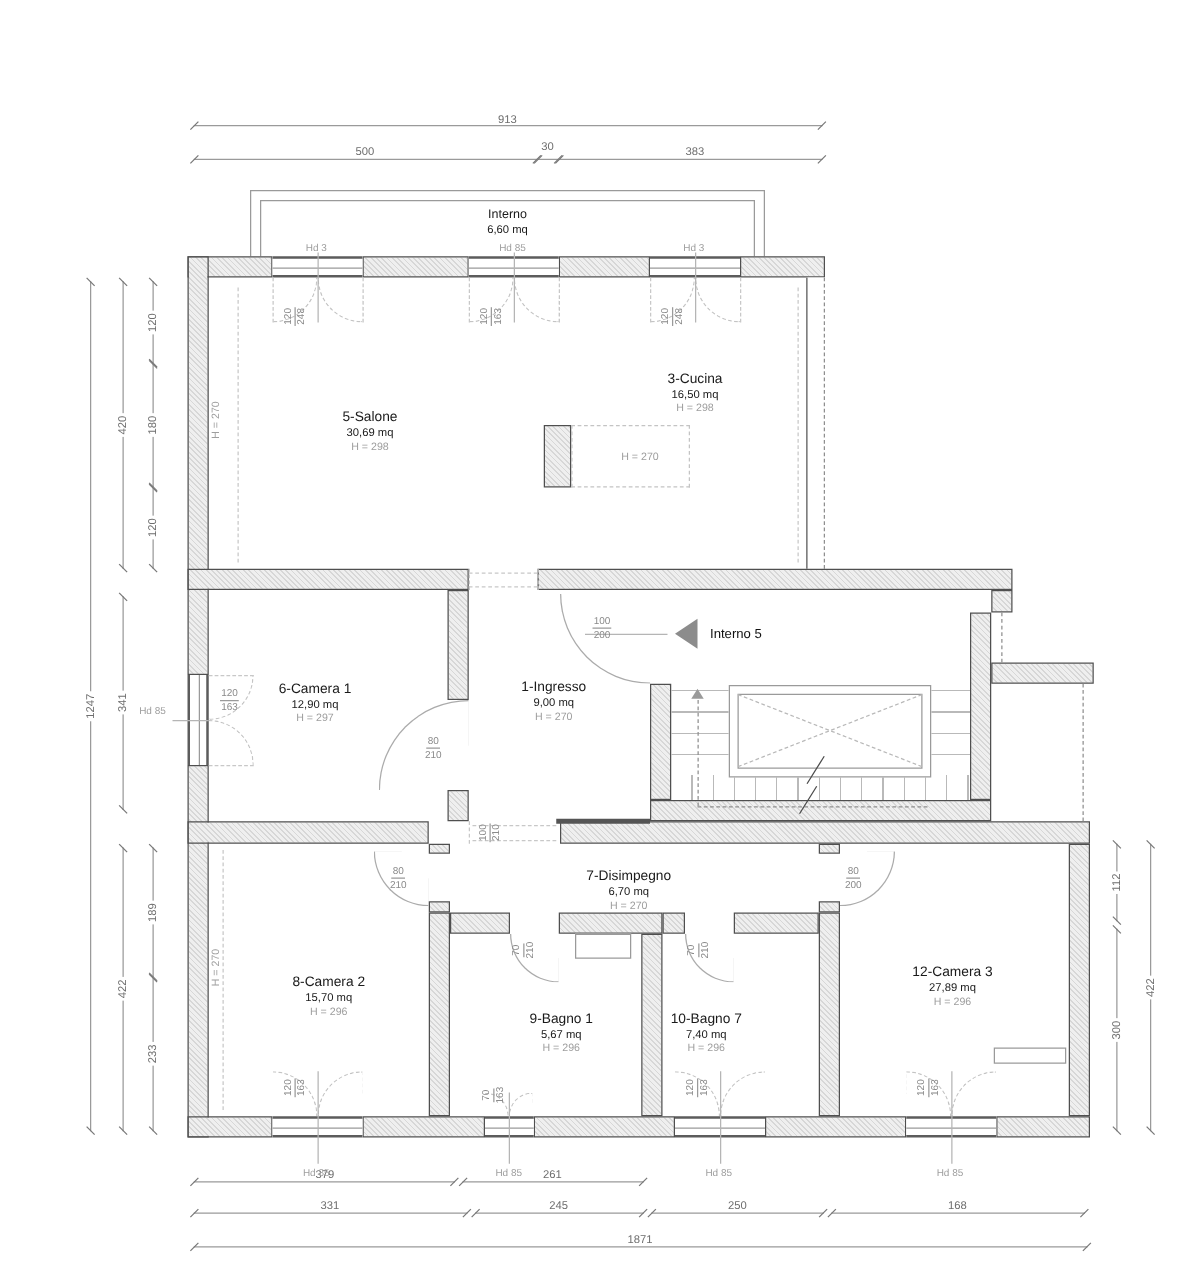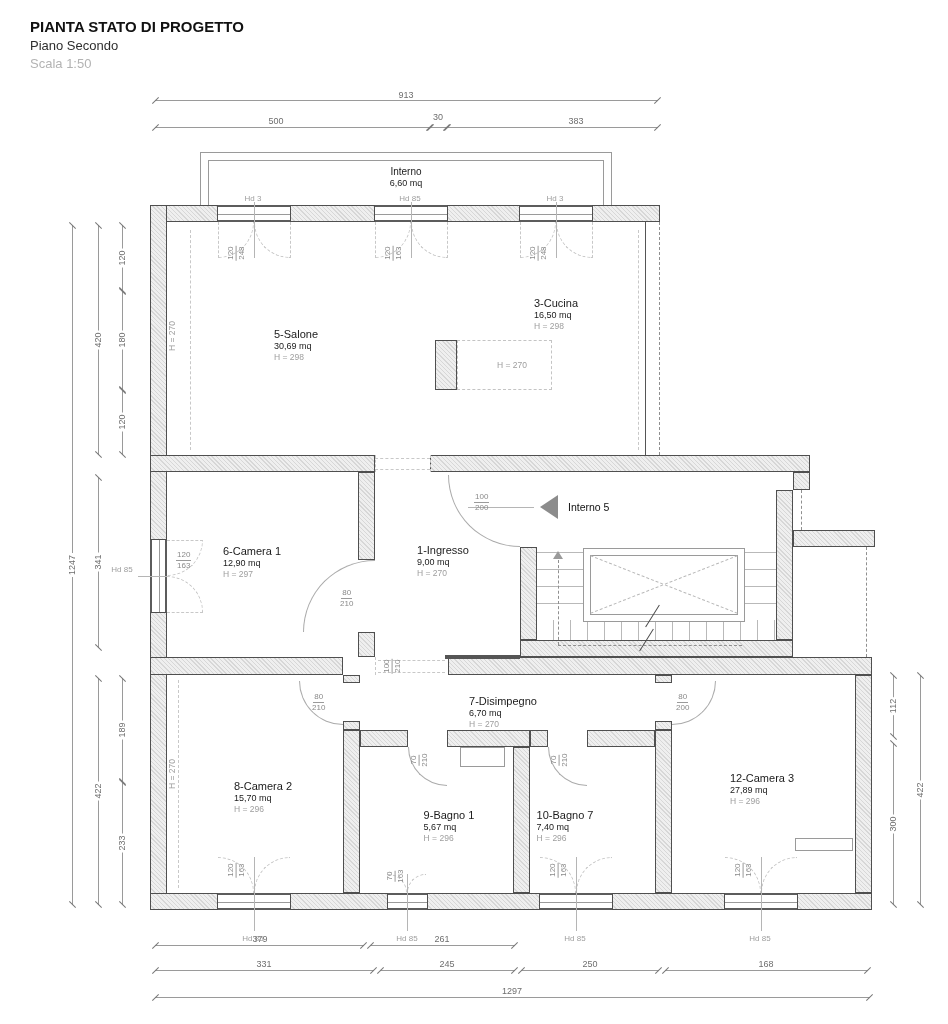--- a/index.html
+++ b/index.html
@@ -31,21 +31,21 @@
   .dimh::before{left:0;}.dimh::after{right:0;}
   .dimv::before,.dimv::after{content:"";position:absolute;left:-4px;width:9px;height:1px;background:#777;transform:rotate(45deg);}
   .dimv::before{top:0;}.dimv::after{bottom:0;}
   .dlb{position:absolute;font-size:9px;color:#6e6e6e;background:#fff;padding:0 2px;white-space:nowrap;transform:translate(-50%,-50%);}
   .dlb.v{transform:translate(-50%,-50%) rotate(-90deg);}
   
   .frac{position:absolute;display:flex;flex-direction:column;align-items:center;font-size:8px;line-height:1.2;color:#8a8a8a;white-space:nowrap;}
   .frac span:first-child{border-bottom:1px solid #9a9a9a;padding:0 1px;}
   .frac.v{transform:rotate(-90deg);}
   
-  .room{position:absolute;text-align:left;white-space:nowrap;transform:translate(-50%,-50%);}
+  .room{position:absolute;text-align:center;white-space:nowrap;transform:translate(-50%,-50%);}
   .room .nm{font-size:11px;color:#1a1a1a;}
   .room .ar{font-size:9px;color:#1a1a1a;margin-top:1px;}
   .room .ht{font-size:8.5px;color:#9e9e9e;margin-top:1px;}
   .sill{position:absolute;font-size:8px;color:#9e9e9e;white-space:nowrap;transform:translate(-50%,-50%);}
   .ln{position:absolute;background:#b5b5b5;}
   .bar{position:absolute;background:#555;}
   .dashv{position:absolute;width:0;border-left:1px dashed #c8c8c8;}
   .dashh{position:absolute;height:0;border-top:1px dashed #c8c8c8;}
   .ddv{position:absolute;width:0;border-left:1px dashed #8f8f8f;}
   .ddh{position:absolute;height:0;border-top:1px dashed #8f8f8f;}
@@ -68,34 +68,29 @@
   .balc .nm{font-size:10px;color:#1a1a1a;}
   .balc .ar{font-size:9px;color:#1a1a1a;margin-top:1px;}
   .ent{position:absolute;font-size:10.5px;color:#111;white-space:nowrap;}
   .beam{position:absolute;font-size:8.5px;color:#9e9e9e;white-space:nowrap;transform:translate(-50%,-50%);}
 </style>
 </head>
 <body>
 
 <div id="plan">
 
-  <div class="tb">
-    <div class="t1">PIANTA STATO DI PROGETTO</div>
-    <div class="t2">Piano Secondo</div>
-    <div class="t3">Scala 1:50</div>
-  </div>
 
   <div class="dimh" style="left:155px;top:100px;width:503px"></div>
   <div class="dlb" style="left:406px;top:95px">913</div>
   <div class="dimh" style="left:155px;top:127px;width:275px"></div>
-  <div class="dlb" style="left:276px;top:121px">500</div>
+  <div class="dlb" style="left:292px;top:121px">500</div>
   <div class="dimh" style="left:430px;top:127px;width:17px"></div>
   <div class="dlb" style="left:438px;top:117px">30</div>
   <div class="dimh" style="left:447px;top:127px;width:211px"></div>
-  <div class="dlb" style="left:576px;top:121px">383</div>
+  <div class="dlb" style="left:556px;top:121px">383</div>
 
   <div class="dimv" style="left:72px;top:225px;height:680px"></div>
   <div class="dlb v" style="left:72px;top:565px">1247</div>
   <div class="dimv" style="left:98px;top:225px;height:230px"></div>
   <div class="dlb v" style="left:98px;top:340px">420</div>
   <div class="dimv" style="left:98px;top:477px;height:171px"></div>
   <div class="dlb v" style="left:98px;top:562px">341</div>
   <div class="dimv" style="left:98px;top:678px;height:227px"></div>
   <div class="dlb v" style="left:98px;top:791px">422</div>
   <div class="dimv" style="left:122px;top:225px;height:66px"></div>
@@ -122,21 +117,21 @@
   <div class="dlb" style="left:442px;top:939px">261</div>
   <div class="dimh" style="left:155px;top:970px;width:219px"></div>
   <div class="dlb" style="left:264px;top:964px">331</div>
   <div class="dimh" style="left:380px;top:970px;width:135px"></div>
   <div class="dlb" style="left:447px;top:964px">245</div>
   <div class="dimh" style="left:521px;top:970px;width:138px"></div>
   <div class="dlb" style="left:590px;top:964px">250</div>
   <div class="dimh" style="left:665px;top:970px;width:203px"></div>
   <div class="dlb" style="left:766px;top:964px">168</div>
   <div class="dimh" style="left:155px;top:997px;width:715px"></div>
-  <div class="dlb" style="left:512px;top:991px">1297</div>
+  <div class="dlb" style="left:512px;top:991px">1871</div>
 
   <div class="outl nb" style="left:200px;top:152px;width:412px;height:53px"></div>
   <div class="outl nb" style="left:208px;top:160px;width:396px;height:45px"></div>
   <div class="balc" style="left:406px;top:166px">
     <div class="nm">Interno</div>
     <div class="ar">6,60 mq</div>
   </div>
 
   <div class="w" style="left:150px;top:205px;width:68px;height:17px"></div>
   <div class="w" style="left:290px;top:205px;width:85px;height:17px"></div>

